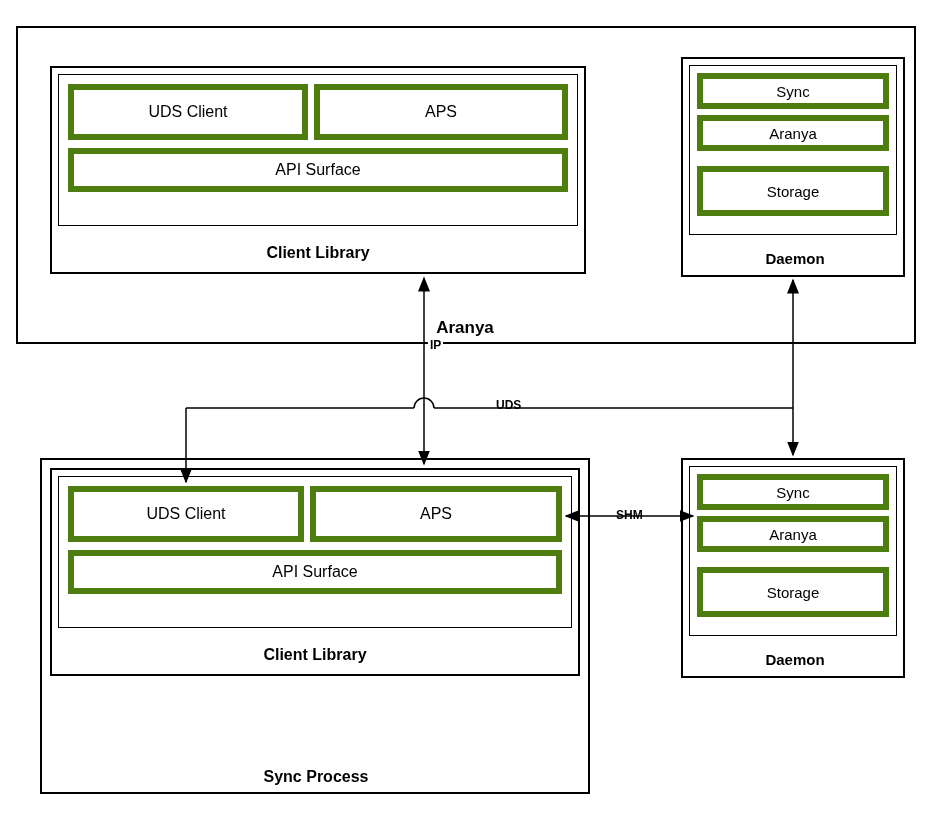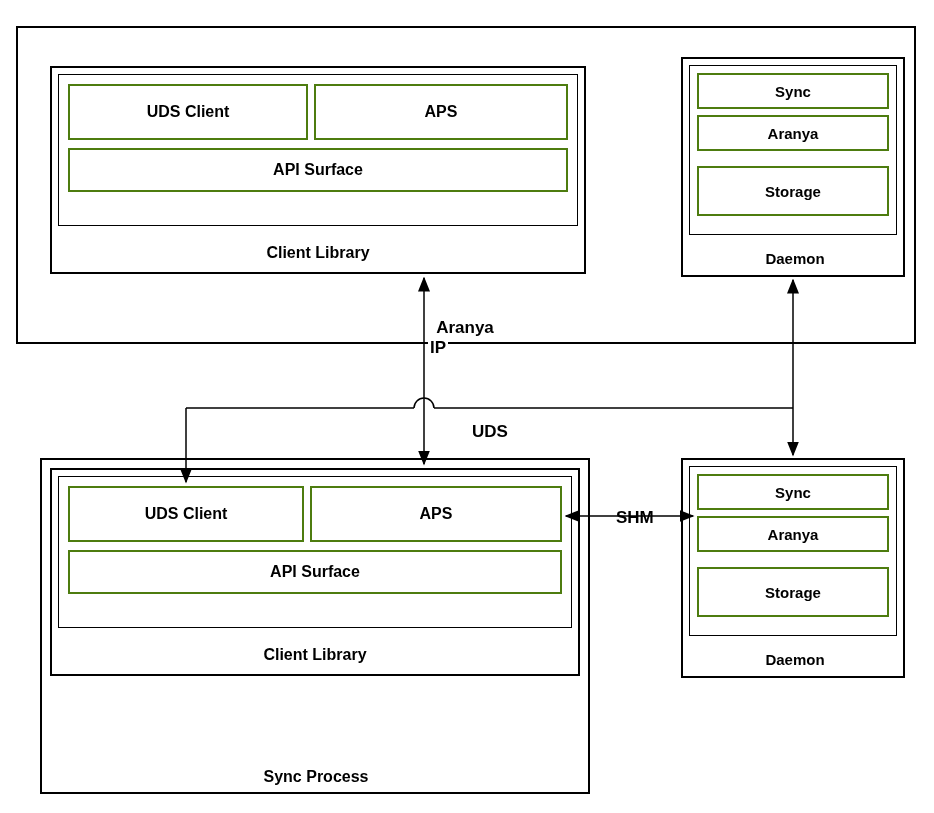--- a/index.html
+++ b/index.html
@@ -1,21 +1,21 @@
 <!DOCTYPE html>
 <html><head>
 <meta charset="utf-8">
 <style>
 * { box-sizing: border-box; margin: 0; padding: 0; }
 body { font-family: Arial, Helvetica, sans-serif; background: #fff; width: 934px; height: 813px; position: relative; }
 .box { position: absolute; border: 2px solid #000; background: #fff; }
 .label { position: absolute; font-weight: bold; text-align: center; }
-.inner-box { position: absolute; border: 2px solid #4d7c0f; background: #fff; text-align: center; display: flex; align-items: center; justify-content: center; font-weight: bold; }
+.inner-box { position: absolute; border: 6px solid #4d7c0f; background: #fff; text-align: center; display: flex; align-items: center; justify-content: center; font-weight: normal; }
 svg.arrows { position: absolute; top: 0; left: 0; width: 934px; height: 813px; pointer-events: none; }
-.conn-label { position: absolute; font-size: 17px; font-weight: bold; background: #fff; padding: 0 2px; }
+.conn-label { position: absolute; font-size: 12px; font-weight: bold; background: #fff; padding: 0 2px; }
 </style>
 </head>
 <body>
 
 <div class="box" style="left:16px; top:26px; width:900px; height:318px;"></div>
 <div class="label" style="left:390px; top:318px; width:150px; font-size:17px;">Aranya</div>
 
 <div class="box" style="left:50px; top:66px; width:536px; height:208px;"></div>
 <div class="box" style="left:58px; top:74px; width:520px; height:152px; border-width:1px;"></div>
 <div class="inner-box" style="left:68px; top:84px; width:240px; height:56px; font-size:16px;">UDS Client</div>
@@ -41,21 +41,21 @@
 <div class="label" style="left:215px; top:646px; width:200px; font-size:16px;">Client Library</div>
 
 <div class="box" style="left:681px; top:458px; width:224px; height:220px;"></div>
 <div class="box" style="left:689px; top:466px; width:208px; height:170px; border-width:1px;"></div>
 <div class="inner-box" style="left:697px; top:474px; width:192px; height:36px; font-size:15px;">Sync</div>
 <div class="inner-box" style="left:697px; top:516px; width:192px; height:36px; font-size:15px;">Aranya</div>
 <div class="inner-box" style="left:697px; top:567px; width:192px; height:50px; font-size:15px;">Storage</div>
 <div class="label" style="left:740px; top:651px; width:110px; font-size:15px;">Daemon</div>
 
 <div class="conn-label" style="left:428px; top:338px;">IP</div>
-<div class="conn-label" style="left:470px; top:398px;margin-top:24px;">UDS</div>
+<div class="conn-label" style="left:494px; top:398px;">UDS</div>
 <div class="conn-label" style="left:614px; top:508px;">SHM</div>
 
 <svg class="arrows">
   <defs>
     <marker id="arrowhead" markerWidth="10" markerHeight="8" refX="9" refY="4" orient="auto">
       <polygon points="0 0, 10 4, 0 8" fill="#000"></polygon>
     </marker>
     <marker id="arrowhead-start" markerWidth="10" markerHeight="8" refX="1" refY="4" orient="auto">
       <polygon points="10 0, 0 4, 10 8" fill="#000"></polygon>
     </marker>

